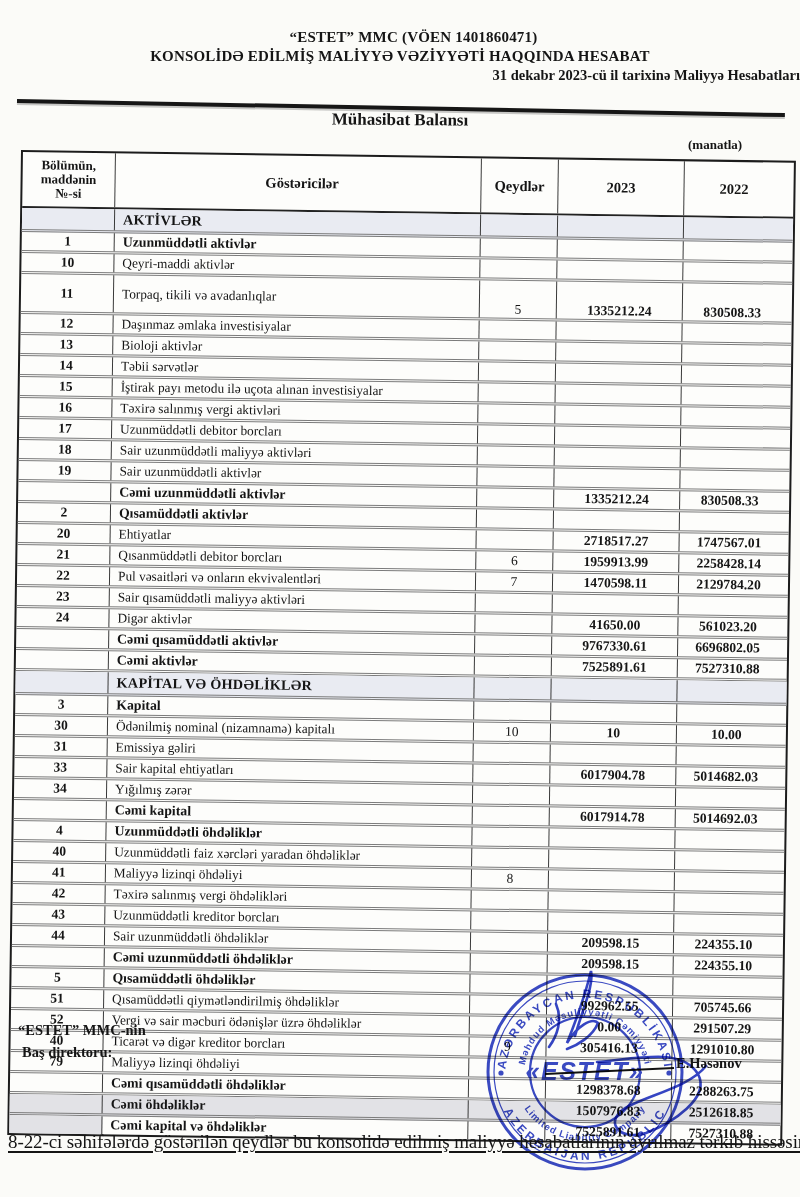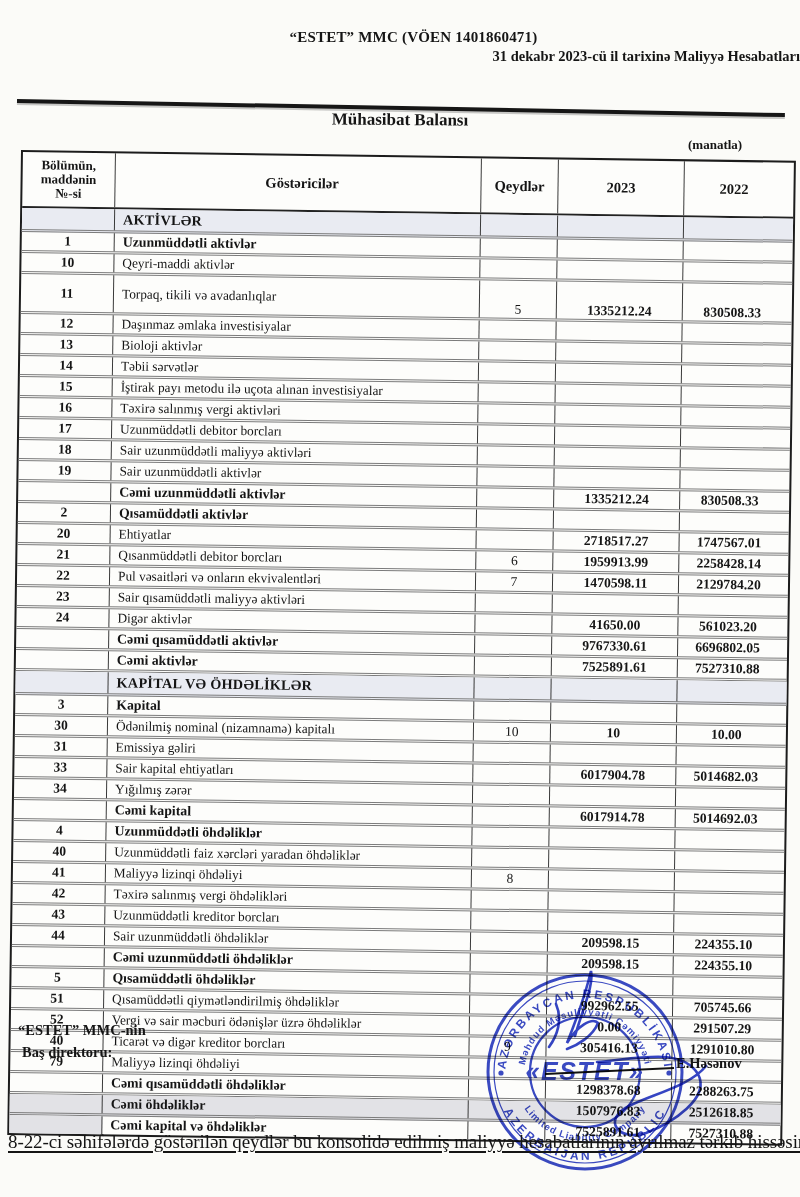--- a/index.html
+++ b/index.html
@@ -60,20 +60,21 @@
   .stamp-svg{position:absolute;left:480px;top:967px;mix-blend-mode:multiply;opacity:.93;}
   .sig-svg{position:absolute;left:440px;top:940px;mix-blend-mode:multiply;}
 </style>
 </head>
 <body>
 
 <div class="page">
 
   <div class="doc-head">
     <div class="l1">“ESTET” MMC  (VÖEN 1401860471)</div>
+    <div class="l2">KONSOLİDƏ EDİLMİŞ MALİYYƏ VƏZİYYƏTİ HAQQINDA HESABAT</div>
     <div class="l3">31 dekabr 2023-cü il tarixinə Maliyyə Hesabatları</div>
   </div>
 
   <div class="thick-rule"></div>
   <div class="balance-title">Mühasibat Balansı</div>
   <div class="manatla">(manatla)</div>
 
   <div class="tbl">
     <div class="row head">
       <div class="c c0 hc first">

